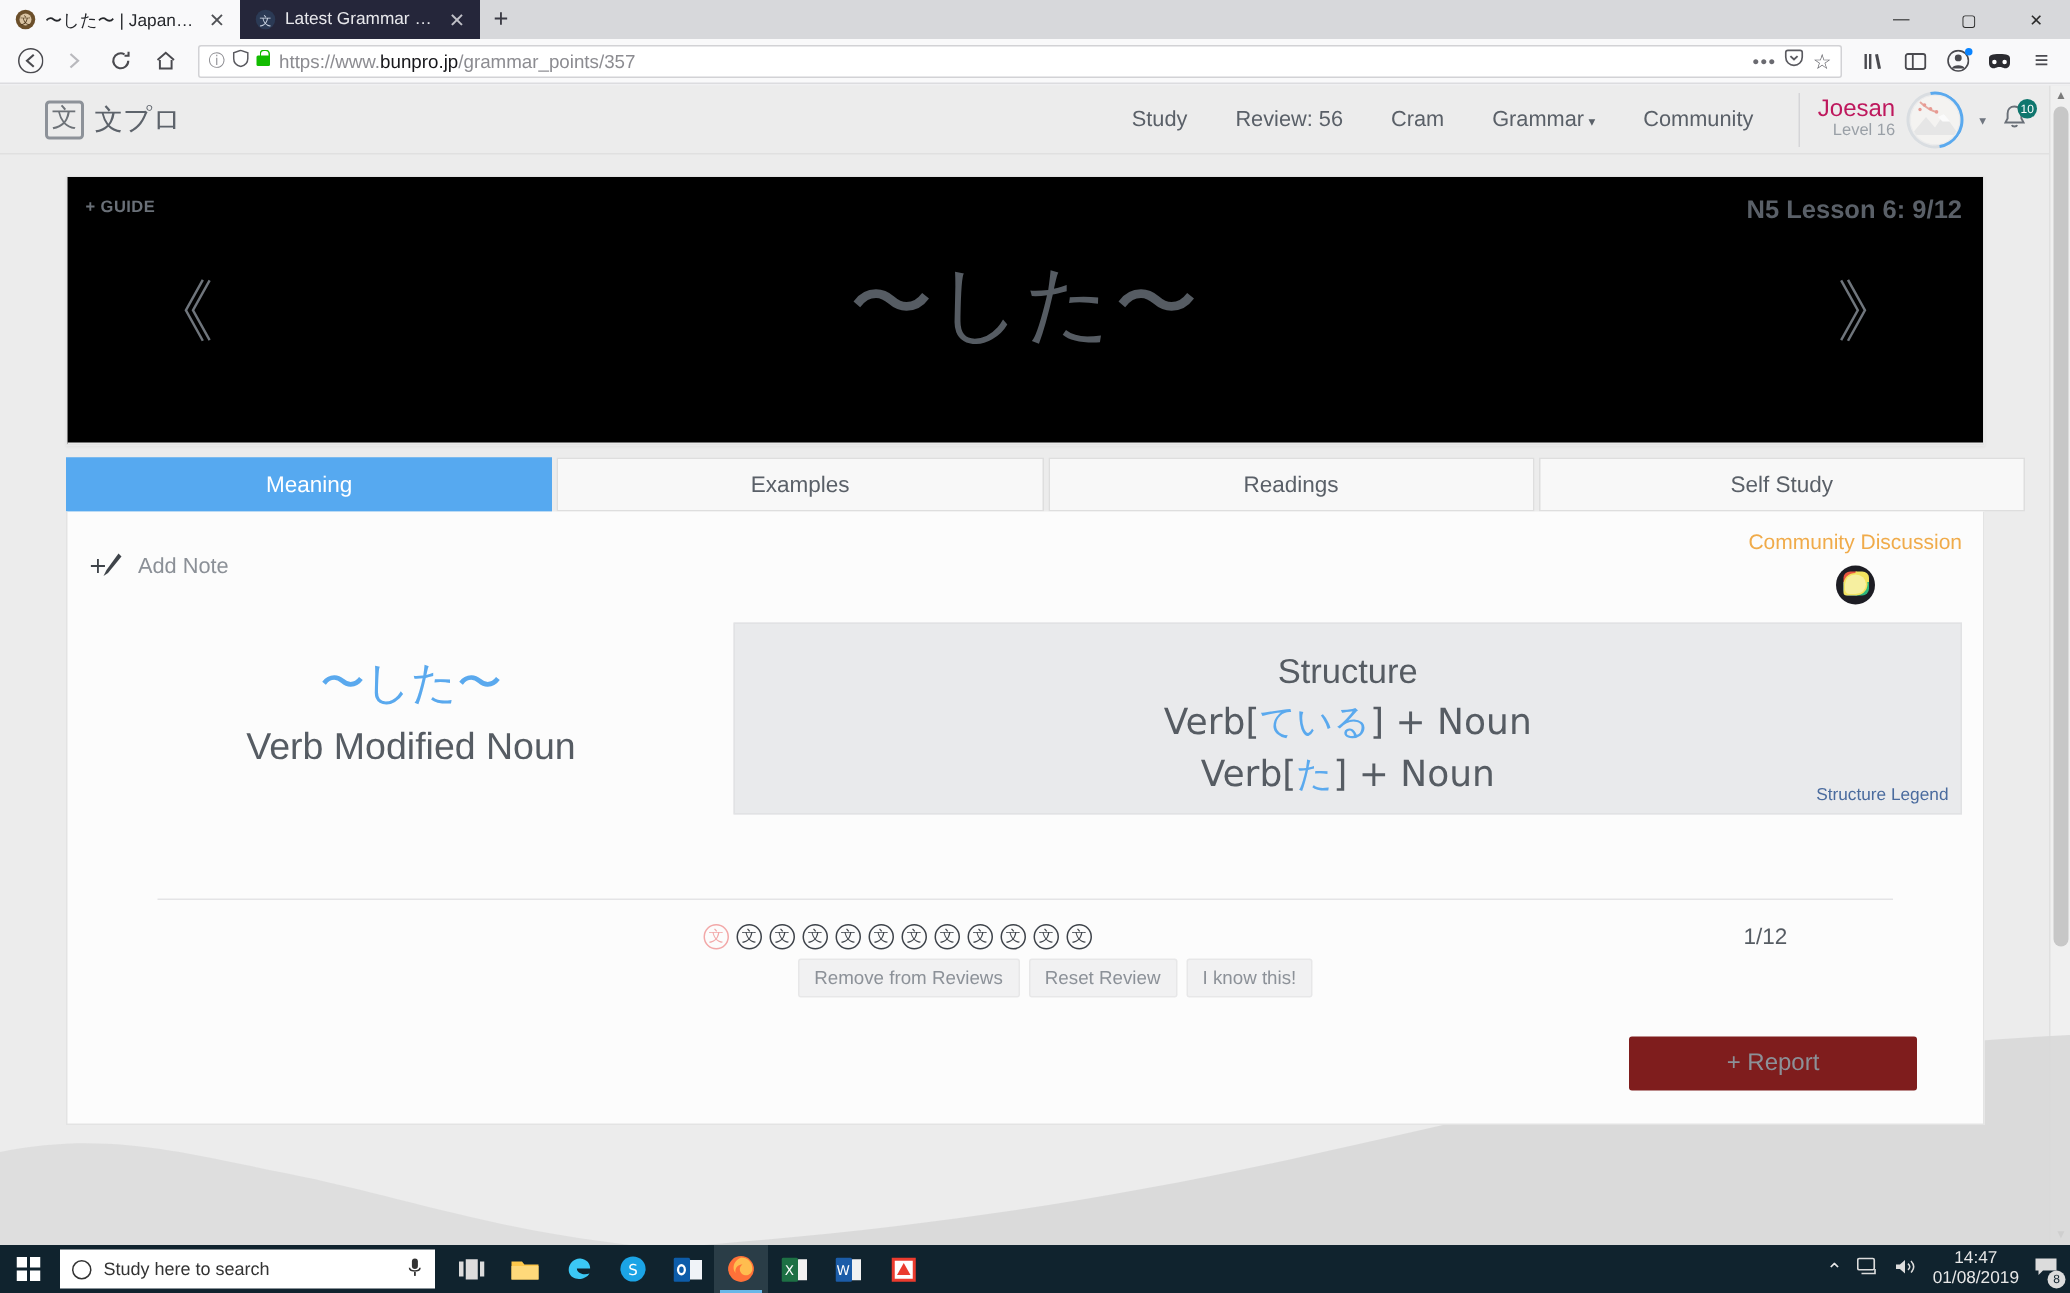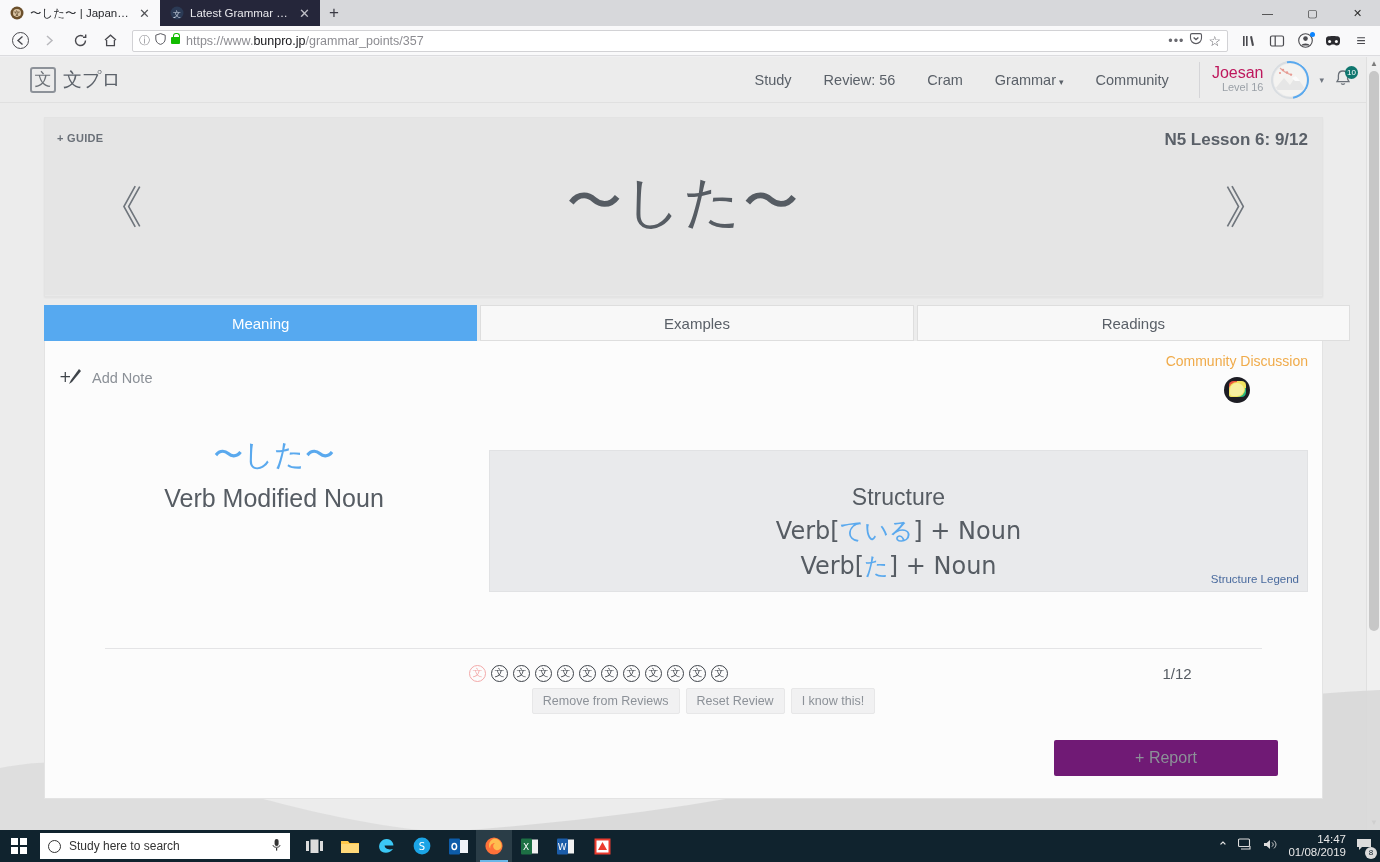--- a/index.html
+++ b/index.html
@@ -118,21 +118,21 @@
     justify-content: center; padding: 0 2px;
   }
 
   
   .content-wrap { padding: 14px 30px 0 44px; position: relative; z-index: 2; }
   .panel {
     background: #fcfcfc; border: 1px solid #e3e3e3; width: 1279px;
     box-shadow: 0 1px 2px rgba(0,0,0,.05);
   }
   .grammar-hero {
-    position: relative; height: 178px; border-bottom: 1px solid #e9e9e9; background: #e5e5e5;
+    position: relative; height: 178px; border-bottom: 1px solid #e9e9e9; background: #000000;
   }
   .guide-btn {
     position: absolute; left: 12px; top: 14px; font-size: 11px; font-weight: 700;
     color: #6a7078; letter-spacing: .3px;
   }
   .lesson-label {
     position: absolute; right: 14px; top: 12px; font-size: 17px; color: #5a6068; font-weight: 600;
   }
   .hero-center {
     position: absolute; inset: 0; display: flex; align-items: center; justify-content: center;
@@ -178,22 +178,22 @@
   }
 
   .meaning-grid { display: flex; padding: 12px 14px 0 14px; }
   .meaning-left { width: 430px; text-align: center; padding-top: 20px; }
   .meaning-jp { font-size: 30px; color: #5aa9ee; font-family: "DejaVu Sans", sans-serif; }
   .meaning-en { font-size: 25px; color: #565c63; margin-top: 8px; }
   .meaning-caution { font-size: 17px; color: #565c63; margin-top: 26px; line-height: 1.25; }
   .caution-glyph { font-family: "DejaVu Sans", sans-serif; }
 
   .structure-box {
-    flex: 1 1 auto; background: #e9eaec; border: 1px solid #e1e2e4; padding: 33px 14px 10px;
-    position: relative; min-height: 128px; margin-top: 35px;
+    flex: 1 1 auto; background: #e9eaec; border: 1px solid #e1e2e4; padding: 18px 14px 10px;
+    position: relative; min-height: 128px;
   }
   .structure-title { text-align: center; font-size: 23px; color: #565c63; }
   .structure-line {
     text-align: center; font-size: 24px; color: #565c63; font-family: "DejaVu Sans", sans-serif;
     margin-top: 6px; line-height: 1.2;
   }
   .structure-line:first-of-type { margin-top: 16px; }
   .structure-line .kana { color: #5aa9ee; }
   .structure-legend {
     position: absolute; right: 8px; bottom: 6px; font-size: 11.5px; color: #4a6b9e;
@@ -213,21 +213,21 @@
   .streak-count { width: 170px; text-align: center; font-size: 15px; color: #565c63; }
 
   .streak-buttons { display: flex; justify-content: center; gap: 6px; margin-top: 6px; padding-left: 40px; }
   .sbtn {
     background: #f1f1f2; border: 1px solid #e7e7e8; color: #8c9198; font-size: 12.5px;
     padding: 5px 10px; border-radius: 2px;
   }
 
   .report-row { display: flex; justify-content: flex-end; padding: 26px 44px 22px 0; }
   .report-btn {
-    background: #701a75; color: #8c9198; font-size: 16px; padding: 9px 0; width: 224px;
+    background: #7f1d1d; color: #8c9198; font-size: 16px; padding: 9px 0; width: 192px;
     text-align: center; border-radius: 2px;
   }
 
   
   .waves { position: absolute; left: 0; bottom: 0; width: 1380px; height: 140px; z-index: 1; }
 
   
   .taskbar {
     position: absolute; left: 0; top: 830px; width: 1380px; height: 32px;
     background: #10232e; display: flex; align-items: center; color: #e8e8e8; font-size: 12px;
@@ -240,21 +240,21 @@
   .tb-search .circ { width: 13px; height: 13px; border: 1.6px solid #333; border-radius: 50%; flex: 0 0 13px; }
   .tb-search .mic { margin-left: auto; font-size: 13px; }
   .tb-icons { display: flex; align-items: center; gap: 0; margin-left: 6px; }
   .tb-icon {
     width: 36px; height: 32px; display: flex; align-items: center; justify-content: center;
     position: relative;
   }
   .tb-icon.active { background: #2a3d47; }
   .tb-icon.active::after { content: ""; position: absolute; left: 4px; right: 4px; bottom: 0; height: 2px; background: #6ab7e8; }
   .tray { margin-left: auto; display: flex; align-items: center; gap: 10px; padding-right: 8px; }
-  .tray-clock { text-align: right; line-height: 1.15; font-size: 11.5px; }
+  .tray-clock { text-align: center; line-height: 1.15; font-size: 11.5px; }
   .tray-icon { font-size: 13px; }
   .tray-badge {
     position: relative;
   }
   .tray-badge .cnt {
     position: absolute; right: -5px; bottom: -4px; width: 12px; height: 12px; border-radius: 50%;
     background: #dcdcdc; color: #10232e; font-size: 8px; display: flex; align-items: center; justify-content: center;
   }
 </style>
 </head>
@@ -431,20 +431,21 @@
           <span class="hero-arrow left">《</span>
           <span class="hero-center">〜した〜</span>
           <span class="hero-arrow right">》</span>
         </div>
       </div>
 
       <div class="tabs-row">
         <div class="g-tab active">Meaning</div>
         <div class="g-tab">Examples</div>
         <div class="g-tab">Readings</div>
+        <div class="g-tab">Self Study</div>
       </div>
 
       <div class="panel-body">
 
         <div class="note-row">
           <span class="add-note">
             <span class="pencil-icon">
               <svg width="24" height="20" viewBox="0 0 24 20">
                 <text x="0" y="15" font-size="15" fill="#3f444a" font-family="DejaVu Sans">+</text>
                 <path d="M20 2 L22 4 L13 15 L10 17 L12 13 Z" fill="#3f444a"></path>

